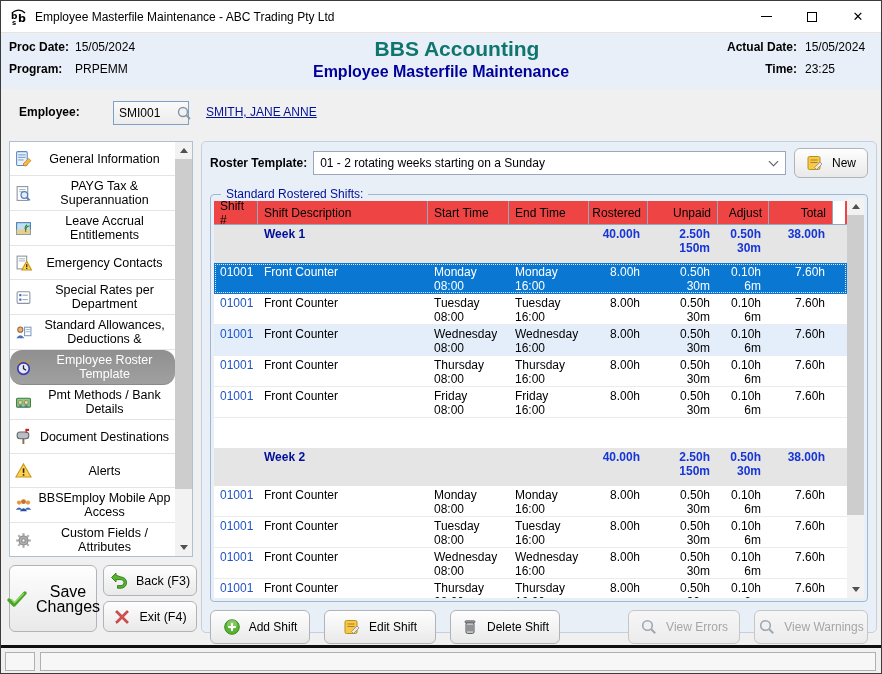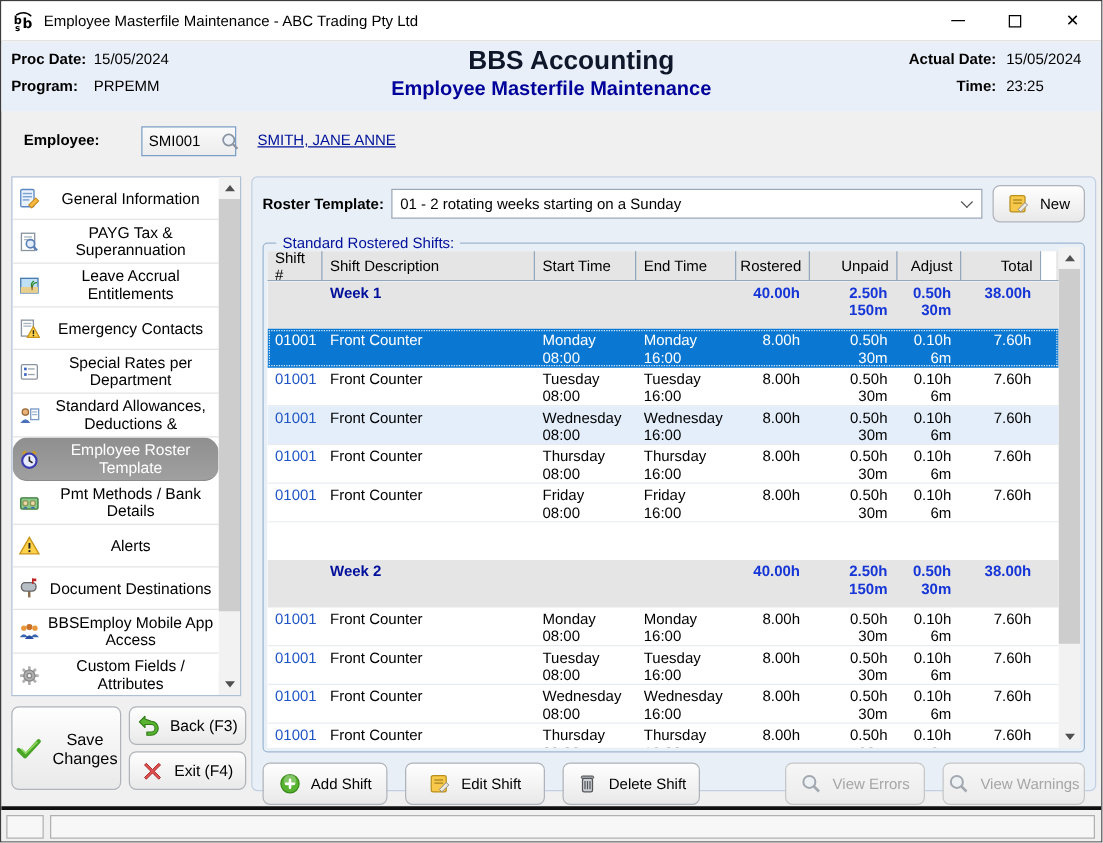--- a/index.html
+++ b/index.html
@@ -18,21 +18,21 @@
   .glyph-max{width:10px;height:10px;border:1px solid #000;display:block;}
   .glyph-close{font-size:13px;line-height:13px;}
 
   
   .header-band{position:absolute;left:0;top:33px;width:100%;height:55px;background:#e9eff8;}
   .hdr-left{position:absolute;left:8px;top:6px;}
   .hdr-row{display:flex;margin-bottom:8px;}
   .hdr-lbl{font-weight:bold;width:66px;}
   .hdr-val{}
   .hdr-center{position:absolute;left:0;right:0;top:2px;text-align:center;}
-  .app-title{font-size:21px;font-weight:bold;color:#0f172a;line-height:26px;padding-left:32px;}
+  .app-title{font-size:21px;font-weight:bold;color:#0f766e;line-height:26px;padding-left:32px;}
   .screen-title{font-size:16px;font-weight:bold;color:#00009b;line-height:20px;}
   .hdr-right{position:absolute;right:8px;top:6px;}
   .hdr-row-r{display:flex;justify-content:flex-end;margin-bottom:8px;margin-left:40px;}
   .hdr-lbl-r{font-weight:bold;text-align:right;margin-right:8px;}
   .hdr-val-r{width:68px;}
 
   
   .employee-row{position:absolute;left:0;top:88px;width:100%;height:50px;}
   .emp-label{position:absolute;left:18px;top:16px;font-weight:bold;}
   .emp-input-wrap{position:absolute;left:112px;top:12px;width:76px;height:24px;border:1px solid #7da0c8;
@@ -76,21 +76,21 @@
   .roster-lbl{font-weight:bold;margin-right:6px;flex:none;}
   .combo{flex:1;height:24px;background:#fff;border:1px solid #9aa7b8;display:flex;align-items:center;padding:0 6px;}
   .combo-val{flex:1;overflow:hidden;white-space:nowrap;}
   .chev{width:7px;height:7px;border-right:1.6px solid #555;border-bottom:1.6px solid #555;transform:rotate(45deg);margin:-3px 2px 0 4px;flex:none;}
   .new-btn{width:74px;height:30px;margin-left:8px;flex:none;align-items:center;}
 
   .groupbox{position:relative;height:408px;border:1px solid #9db8d2;border-radius:4px;padding:3px;background:#e9eff7;}
   .group-title{position:absolute;left:10px;top:-8px;background:#e9eff7;padding:0 5px;color:#000f9b;}
   .table-wrap{position:absolute;left:3px;top:6px;right:20px;bottom:3px;background:#fff;}
   .trow{display:grid;grid-template-columns:44px 170px 81px 80px 59px 70px 51px 64px 10px;}
-  .thead{background:#e5e5e5;height:24px;border-bottom:1px solid #93a7bd;}
+  .thead{background:#ef4444;height:24px;border-bottom:1px solid #93a7bd;}
   .hcell{display:flex;align-items:center;padding:0 6px;border-right:1px solid #93a7bd;overflow:hidden;}
   .hcell.num{justify-content:flex-end;}
   .hcell.hc8{background:#fff;border-right:none;}
   .tbody{background:#fff;height:373px;overflow:hidden;}
   .cell{padding:2px 4px 0 6px;overflow:hidden;}
   .ln{display:block;line-height:14px;}
   .cell.num{text-align:right;padding-right:8px;}
   .srow{height:31px;border-bottom:1px solid #e8ecf1;}
   .srow .c0 .ln{color:#1f55c5;}
   .srow.shaded{background:#e3eefa;}
@@ -103,21 +103,21 @@
   .tbl-scroll{right:3px;top:3px;bottom:3px;}
   .groupbox .vscroll{position:absolute;}
   .groupbox .sb-thumb{top:17px;height:300px;}
 
   .shift-btns{display:flex;align-items:center;margin-top:8px;height:34px;gap:14px;}
   .shift-btn{height:34px;}
   .w100{width:100px;} .w110{width:110px;} .w112{width:112px;} .w114{width:114px;}
   .spacer{flex:1;}
 
   
-  .save-btn{position:absolute;left:8px;top:564px;width:88px;height:67px;font-size:13px;}
+  .save-btn{position:absolute;left:8px;top:564px;width:88px;height:67px;font-size:16px;}
   .back-btn{position:absolute;left:102px;top:564px;width:94px;height:31px;font-size:12.5px;}
   .exit-btn{position:absolute;left:102px;top:600px;width:94px;height:31px;font-size:12.5px;}
   .multiline{white-space:pre-line;text-align:center;line-height:15px;}
 
   
   .bottom-line{position:absolute;left:0;top:644px;width:100%;height:3px;background:#101010;}
   .statusbar{position:absolute;left:0;top:647px;width:100%;height:27px;background:#f0f0f0;}
   .status-cell{position:absolute;top:4px;height:19px;background:#f7f7f7;border:1px solid #b0b0b0;}
   .status-cell-s{left:4px;width:30px;}
   .status-cell-l{left:39px;right:5px;}
@@ -311,37 +311,37 @@
               <circle cx="10.6" cy="8" r="1.9" fill="#f0d6a8" stroke="#8a9a5a"></circle>
               <path d="M3 12 q2 -2.6 4 0 M8.6 12 q2 -2.6 4 0" fill="#3a66b0"></path>
             </svg>
           </span>
           <span class="side-label">Pmt Methods / Bank
 Details</span>
         </div>
         <div class="side-item">
           <span class="icon16">
             <svg viewBox="0 0 16 16">
-              <path d="M8 1.8 L15.2 14.2 H0.8 Z" fill="#ffd24a" stroke="#c8941a"></path>
-              <rect x="7.3" y="6" width="1.5" height="4.2" fill="#222"></rect>
-              <rect x="7.3" y="11.4" width="1.5" height="1.5" fill="#222"></rect>
-            </svg>
-          </span>
-          <span class="side-label">Alerts</span>
-        </div>
-        <div class="side-item">
-          <span class="icon16">
-            <svg viewBox="0 0 16 16">
               <rect x="7" y="9" width="1.8" height="6" fill="#8a6d4a"></rect>
               <rect x="2" y="3.8" width="11" height="6.4" rx="2.8" fill="#b8bec6" stroke="#666"></rect>
               <rect x="10" y="0.8" width="1.1" height="4" fill="#c02020"></rect>
               <rect x="10" y="0.8" width="3.2" height="2" fill="#c02020"></rect>
             </svg>
           </span>
           <span class="side-label">Document Destinations</span>
+        </div>
+        <div class="side-item">
+          <span class="icon16">
+            <svg viewBox="0 0 16 16">
+              <path d="M8 1.8 L15.2 14.2 H0.8 Z" fill="#ffd24a" stroke="#c8941a"></path>
+              <rect x="7.3" y="6" width="1.5" height="4.2" fill="#222"></rect>
+              <rect x="7.3" y="11.4" width="1.5" height="1.5" fill="#222"></rect>
+            </svg>
+          </span>
+          <span class="side-label">Alerts</span>
         </div>
         <div class="side-item">
           <span class="icon16">
             <svg viewBox="0 0 16 16">
               <circle cx="3.8" cy="5.2" r="2" fill="#e8973a"></circle>
               <circle cx="12.2" cy="5.2" r="2" fill="#e8973a"></circle>
               <circle cx="8" cy="4.4" r="2.3" fill="#c87028"></circle>
               <path d="M0.8 12 q3 -4.4 6 0 Z" fill="#3a66b0"></path>
               <path d="M9.2 12 q3 -4.4 6 0 Z" fill="#3a66b0"></path>
               <path d="M4.6 13.4 q3.4 -5.6 6.8 0 Z" fill="#2850a0"></path>

